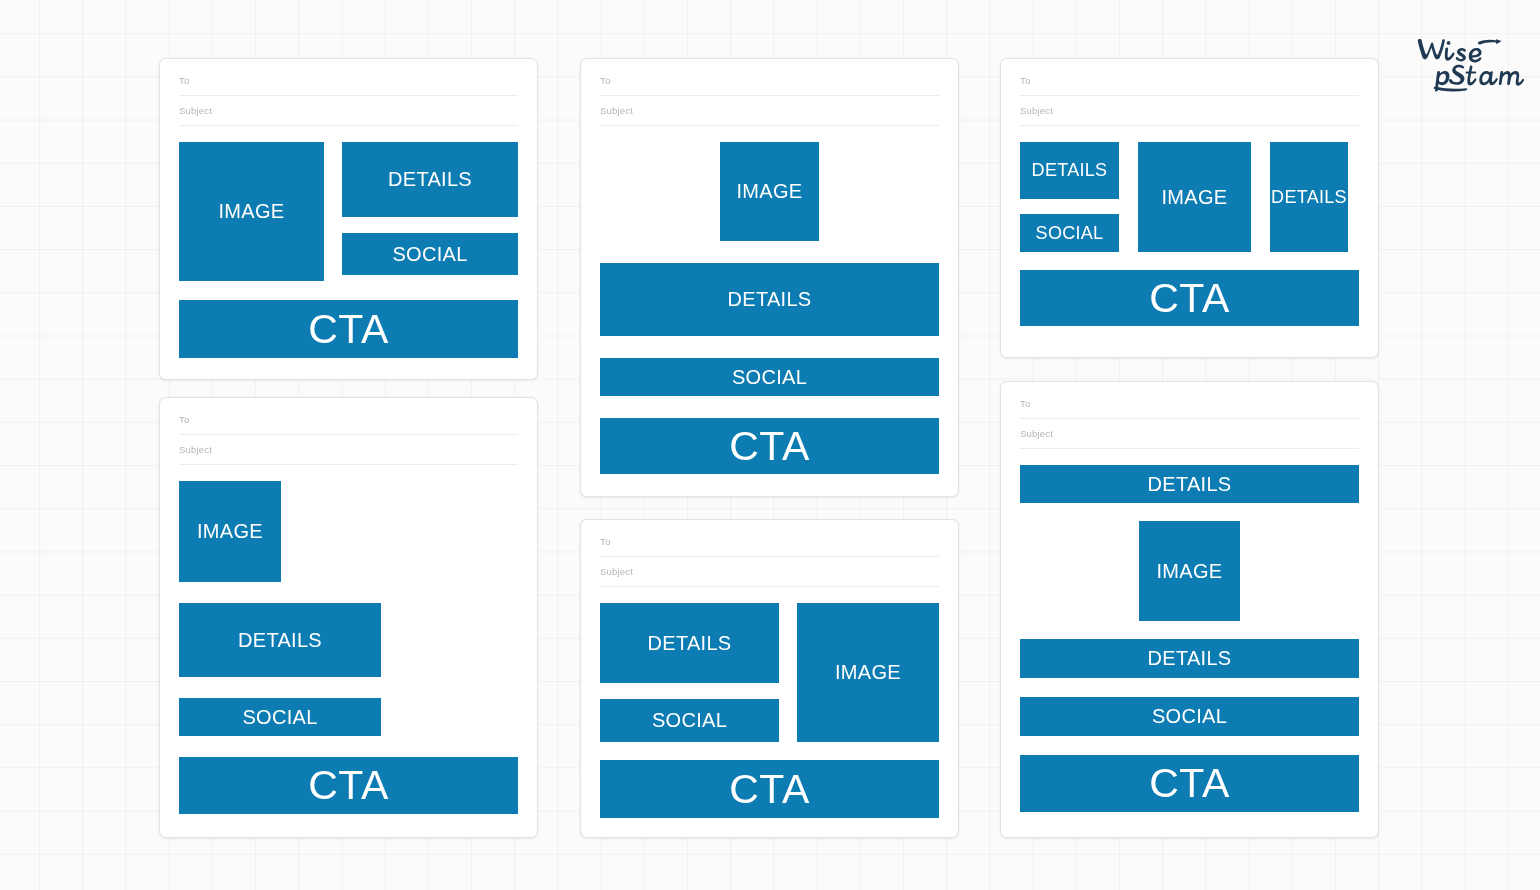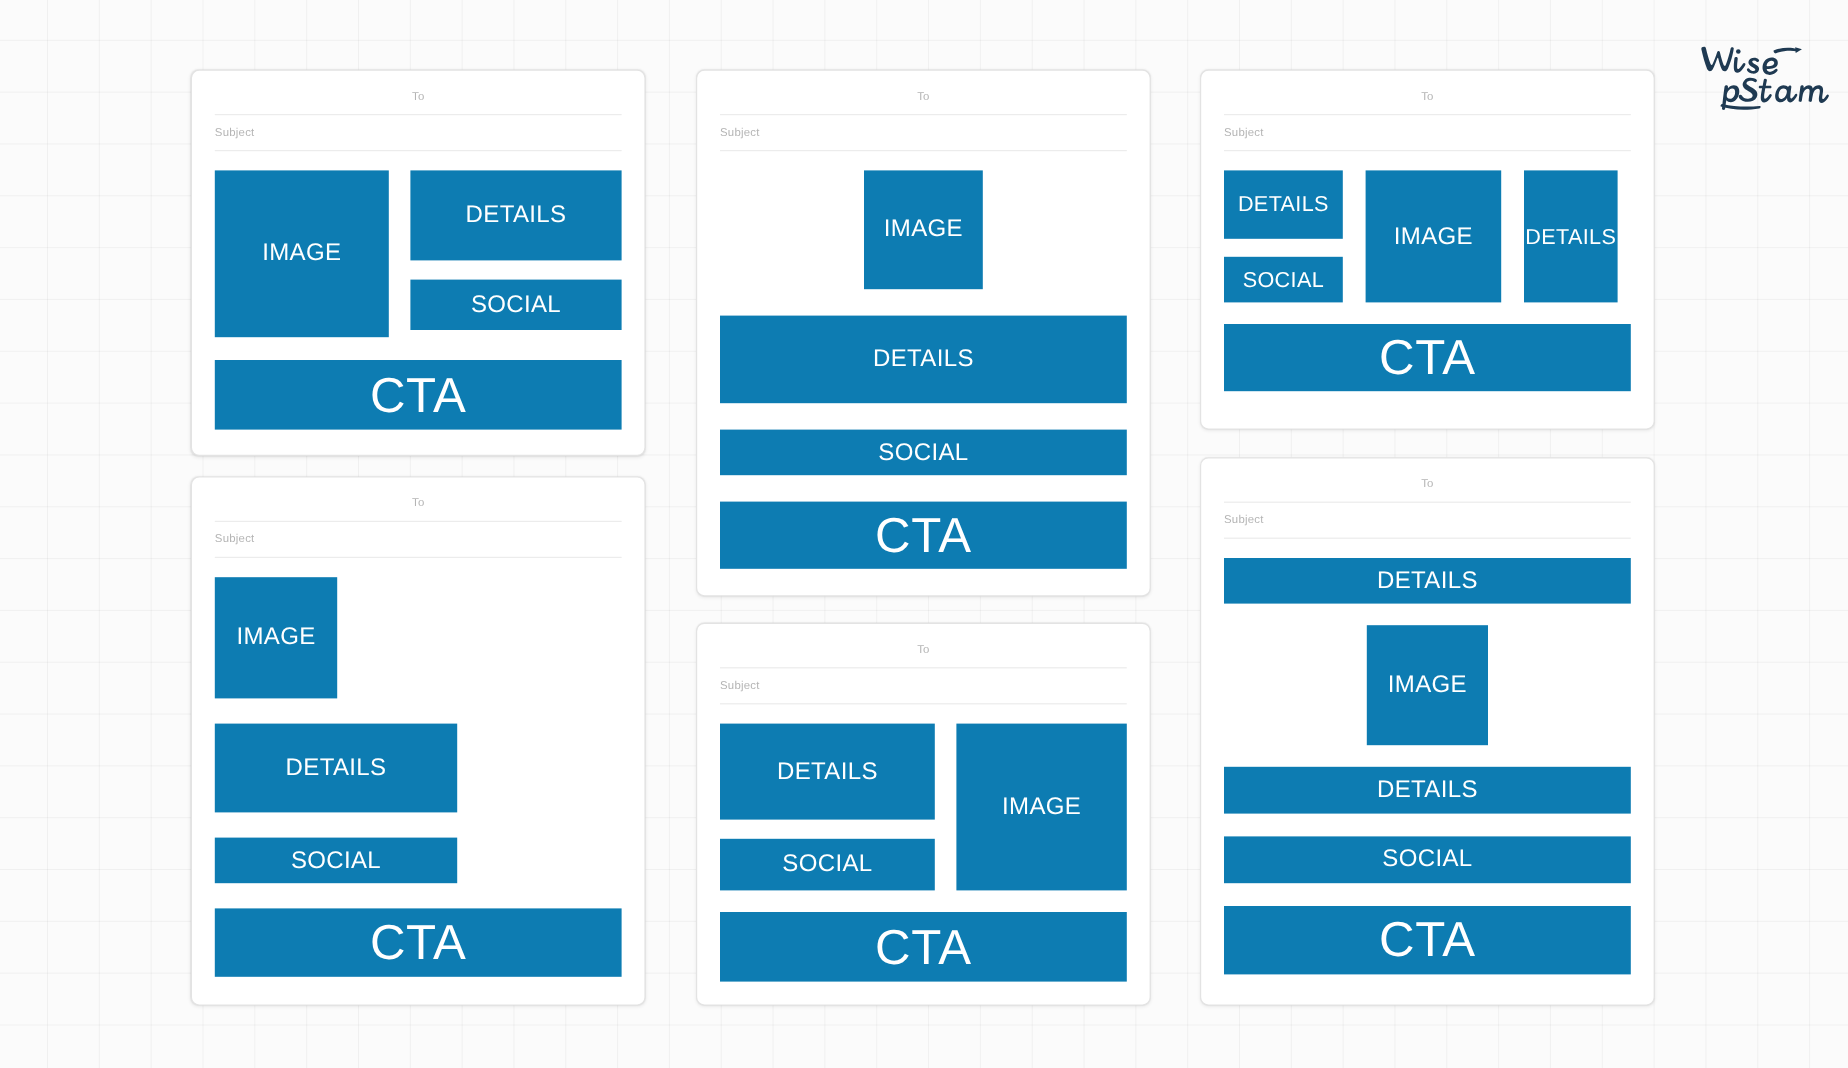--- a/index.html
+++ b/index.html
@@ -45,21 +45,21 @@
     box-sizing: border-box;
     padding: 0 19px;
   }
 
   .field {
     height: 29px;
     border-bottom: 1px solid #ececec;
     display: flex;
     align-items: center;
   }
-  .field.first { margin-top: 7px; justify-content: center; }
+  .field.first { margin-top: 7px; }
   .field-label {
     font-size: 9.5px;
     color: #b5b5b5;
     letter-spacing: 0.2px;
   }
 
   .body { position: relative; }
 
   .blk {
     background: #0d7cb2;

